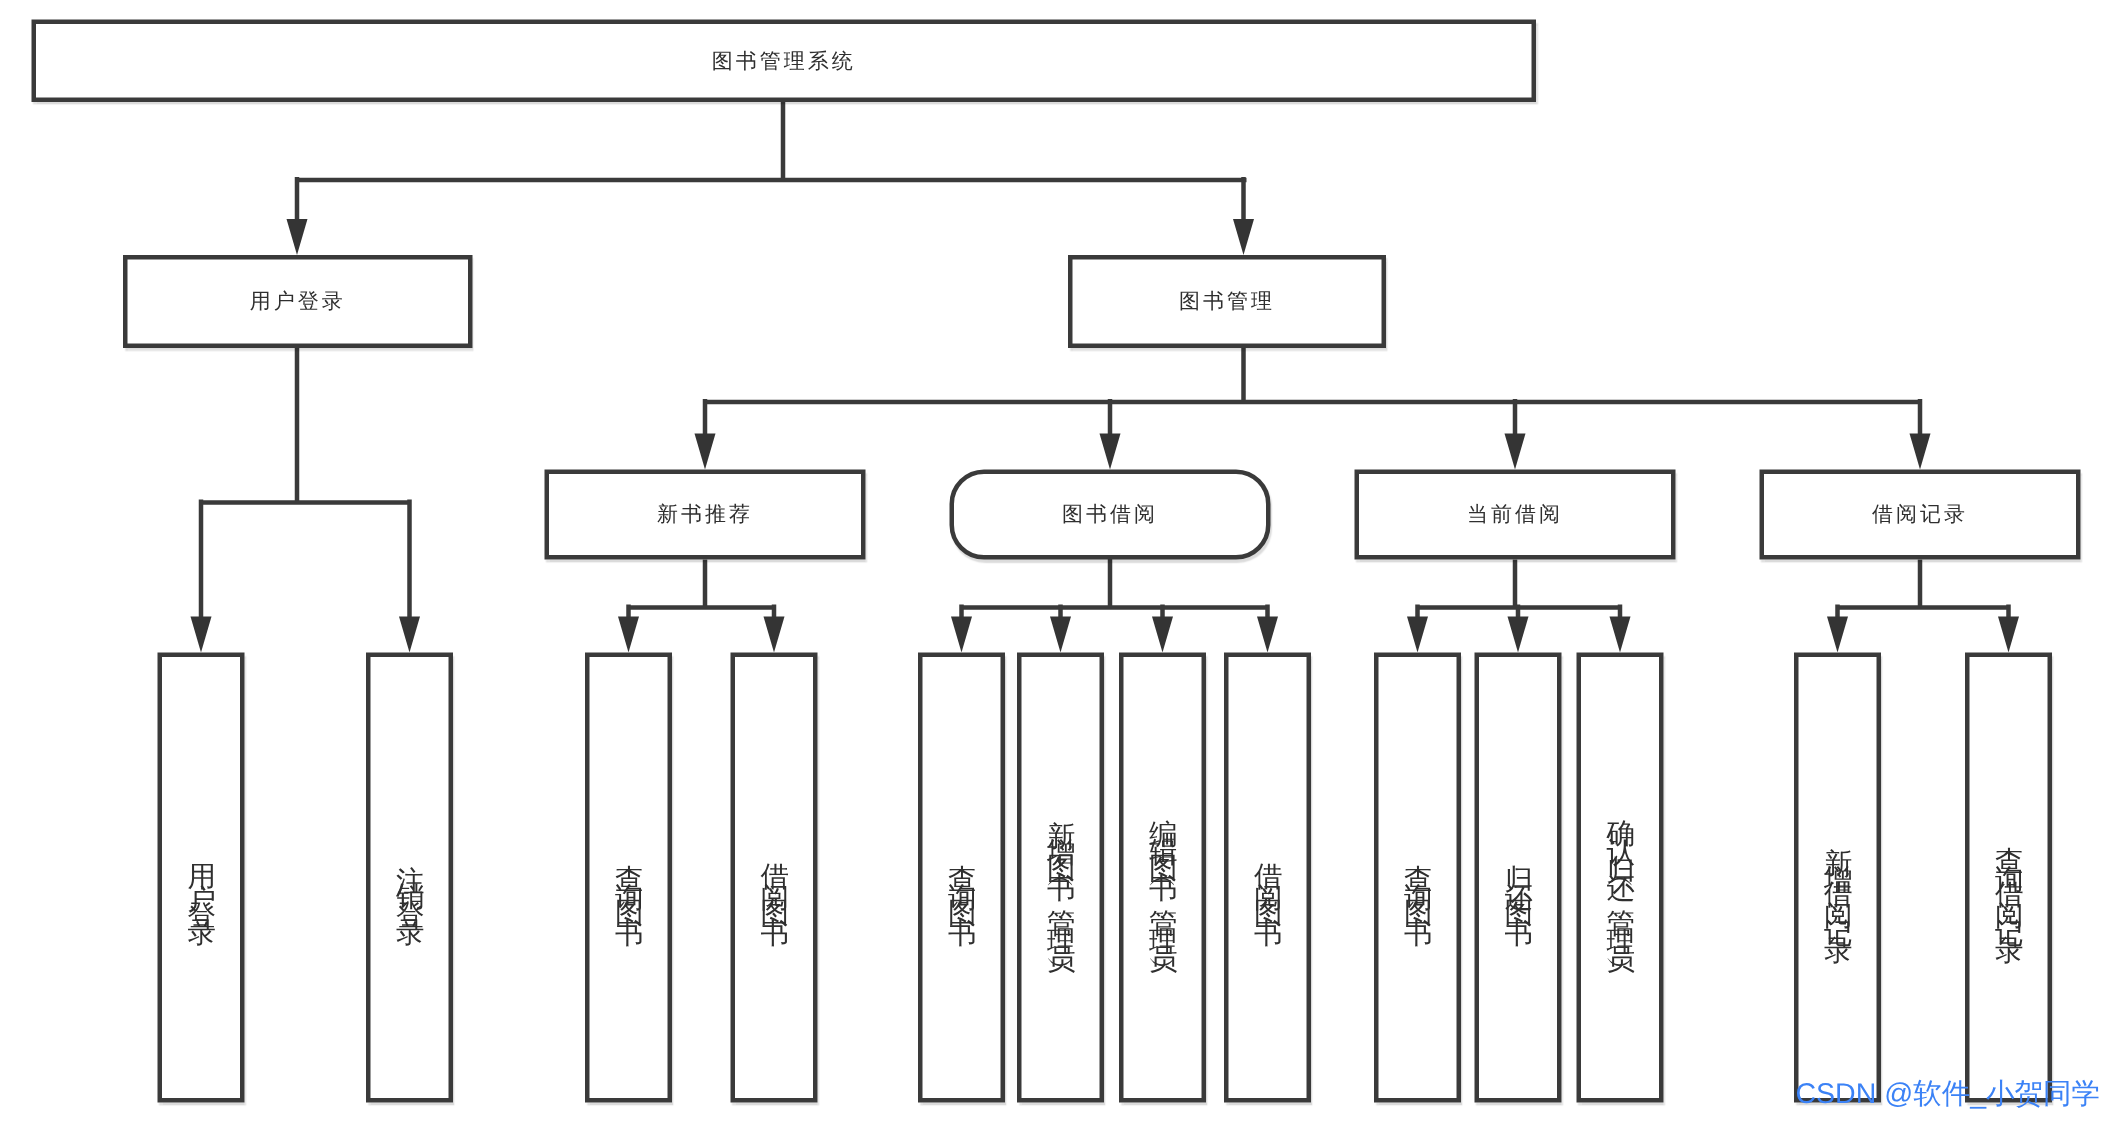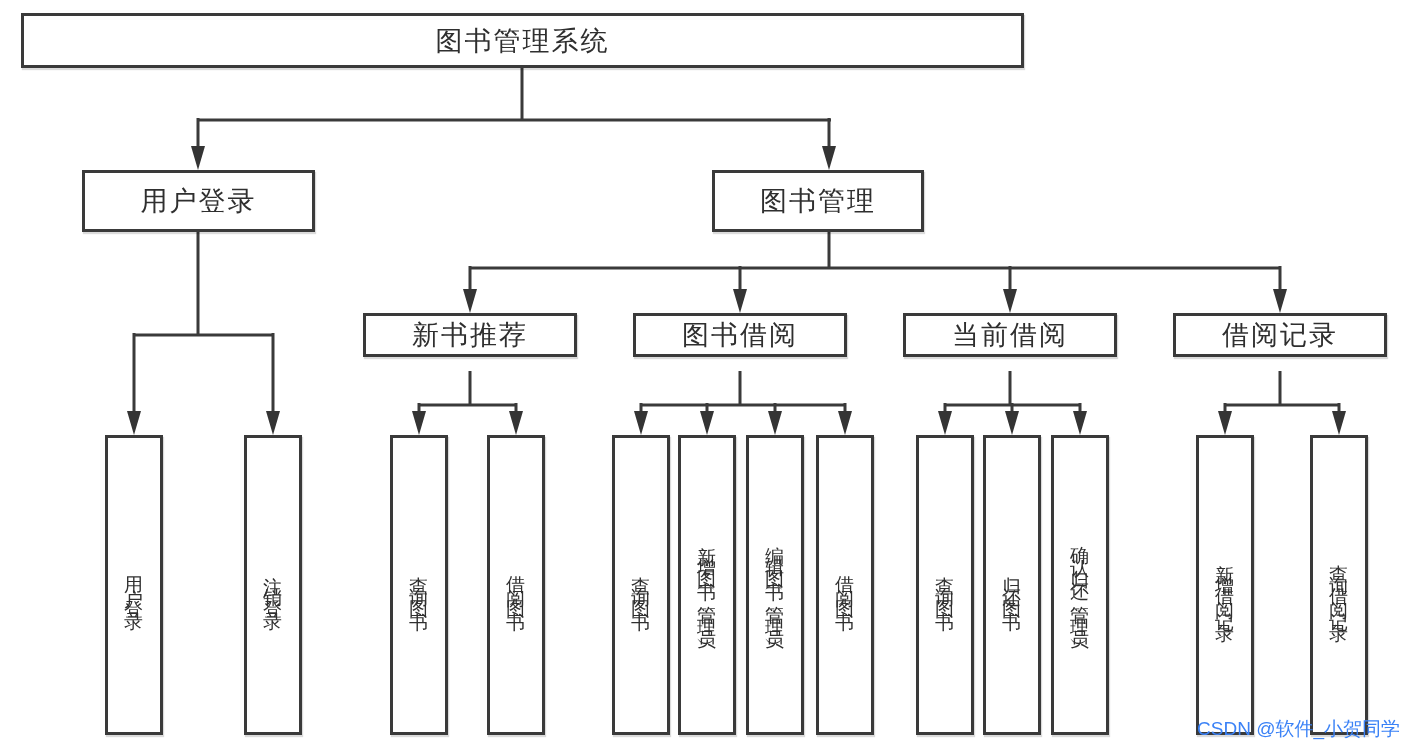--- a/index.html
+++ b/index.html
@@ -13,27 +13,27 @@
   .node{
     position:absolute;
     box-sizing:border-box;
     background:#ffffff;
     border:3px solid #3a3a3a;
     color:#2f2f2f;
     display:flex;align-items:center;justify-content:center;
     box-shadow:1px 2px 1px rgba(0,0,0,0.14);
     z-index:2;
   }
-  .hnode{font-size:27px;letter-spacing:2px;white-space:nowrap;}
+  .hnode{font-size:14px;letter-spacing:2px;white-space:nowrap;}
   .root{left:21px;top:13px;width:1003px;height:55px;}
   .l2a{left:82px;top:170px;width:233px;height:62px;}
   .l2b{left:712px;top:170px;width:212px;height:62px;}
-  .l3{top:313px;width:214px;height:44px;}
+  .l3{top:313px;width:214px;height:60px;}
   .l3a{left:363px;}
-  .l3b{left:633px;}
+  .l3b{left:633px;border-radius:23px;}
   .l3c{left:903px;}
   .l3d{left:1173px;}
   .leaf{top:435px;width:58px;height:300px;}
   .vtext{
     writing-mode:vertical-rl;
     text-orientation:mixed;
     font-size:19px;
     letter-spacing:12px;
     line-height:1;
     color:#2f2f2f;

